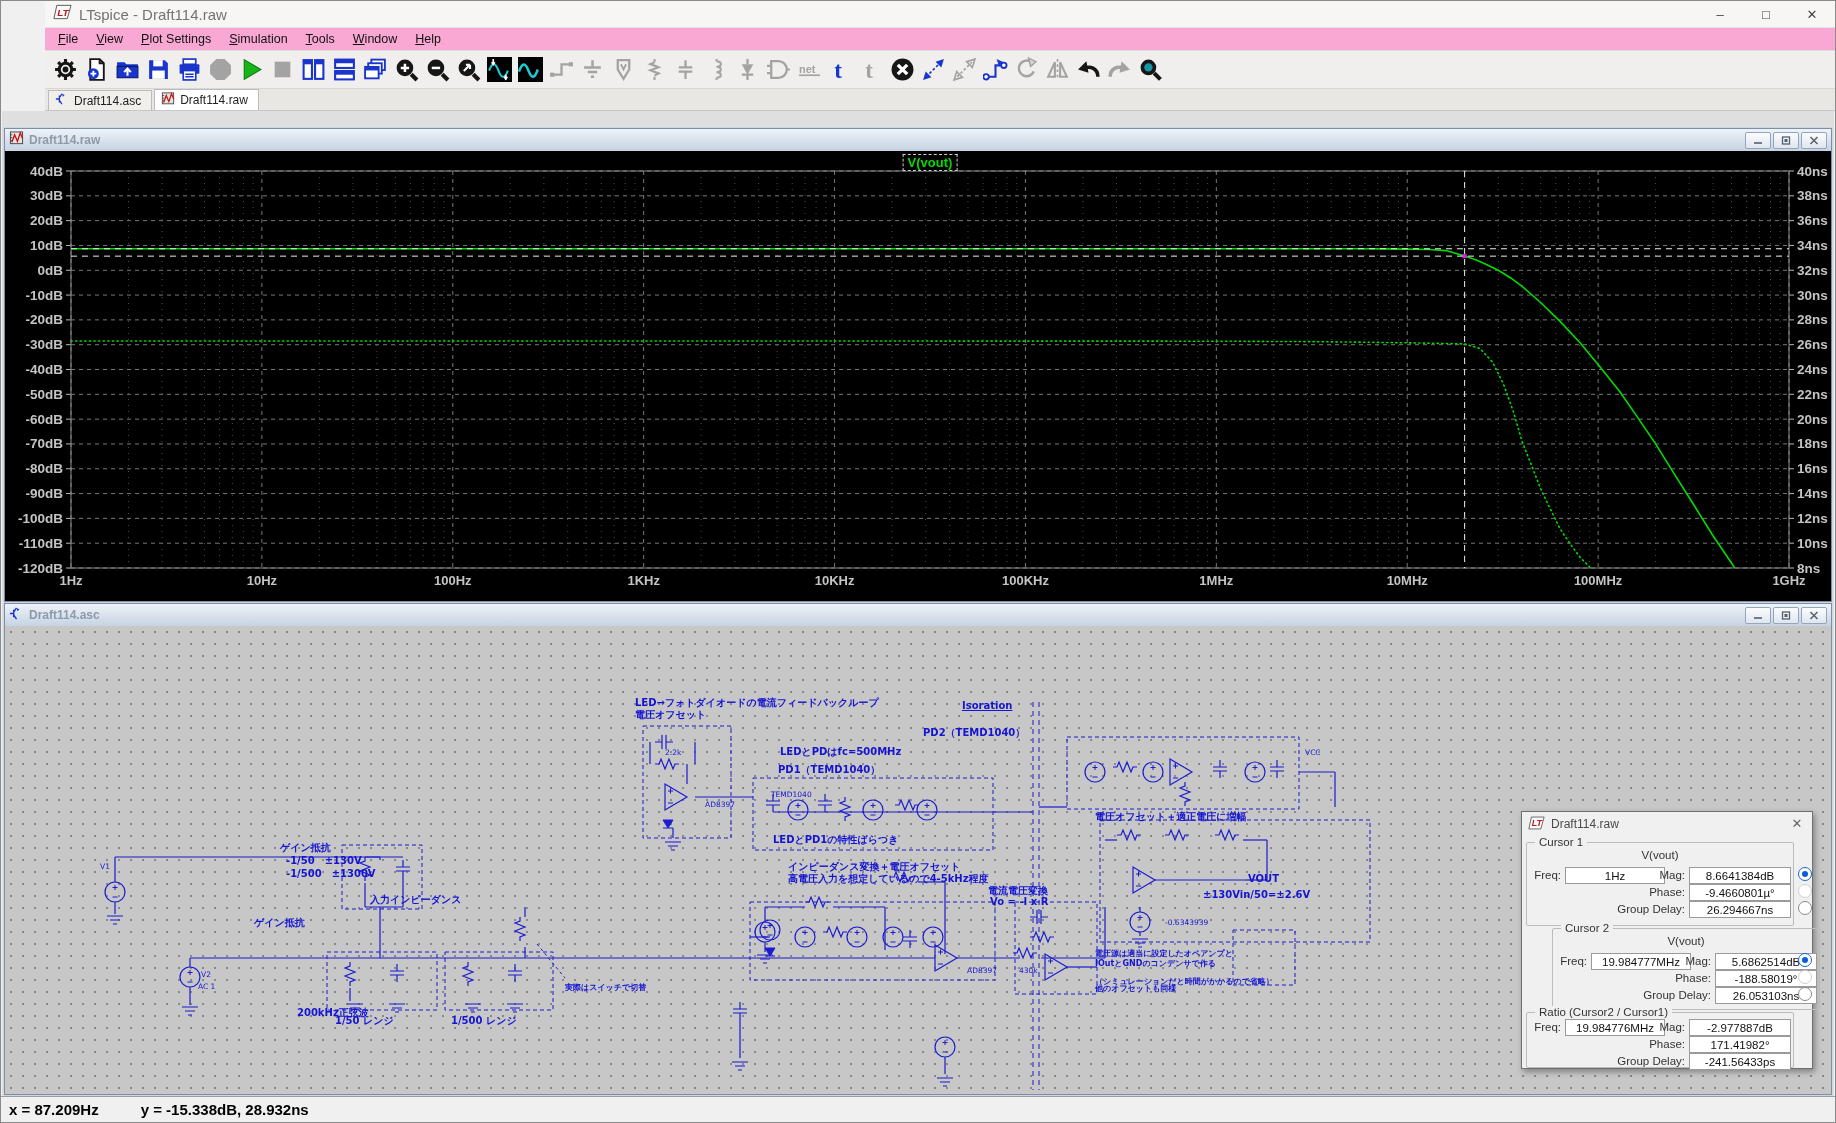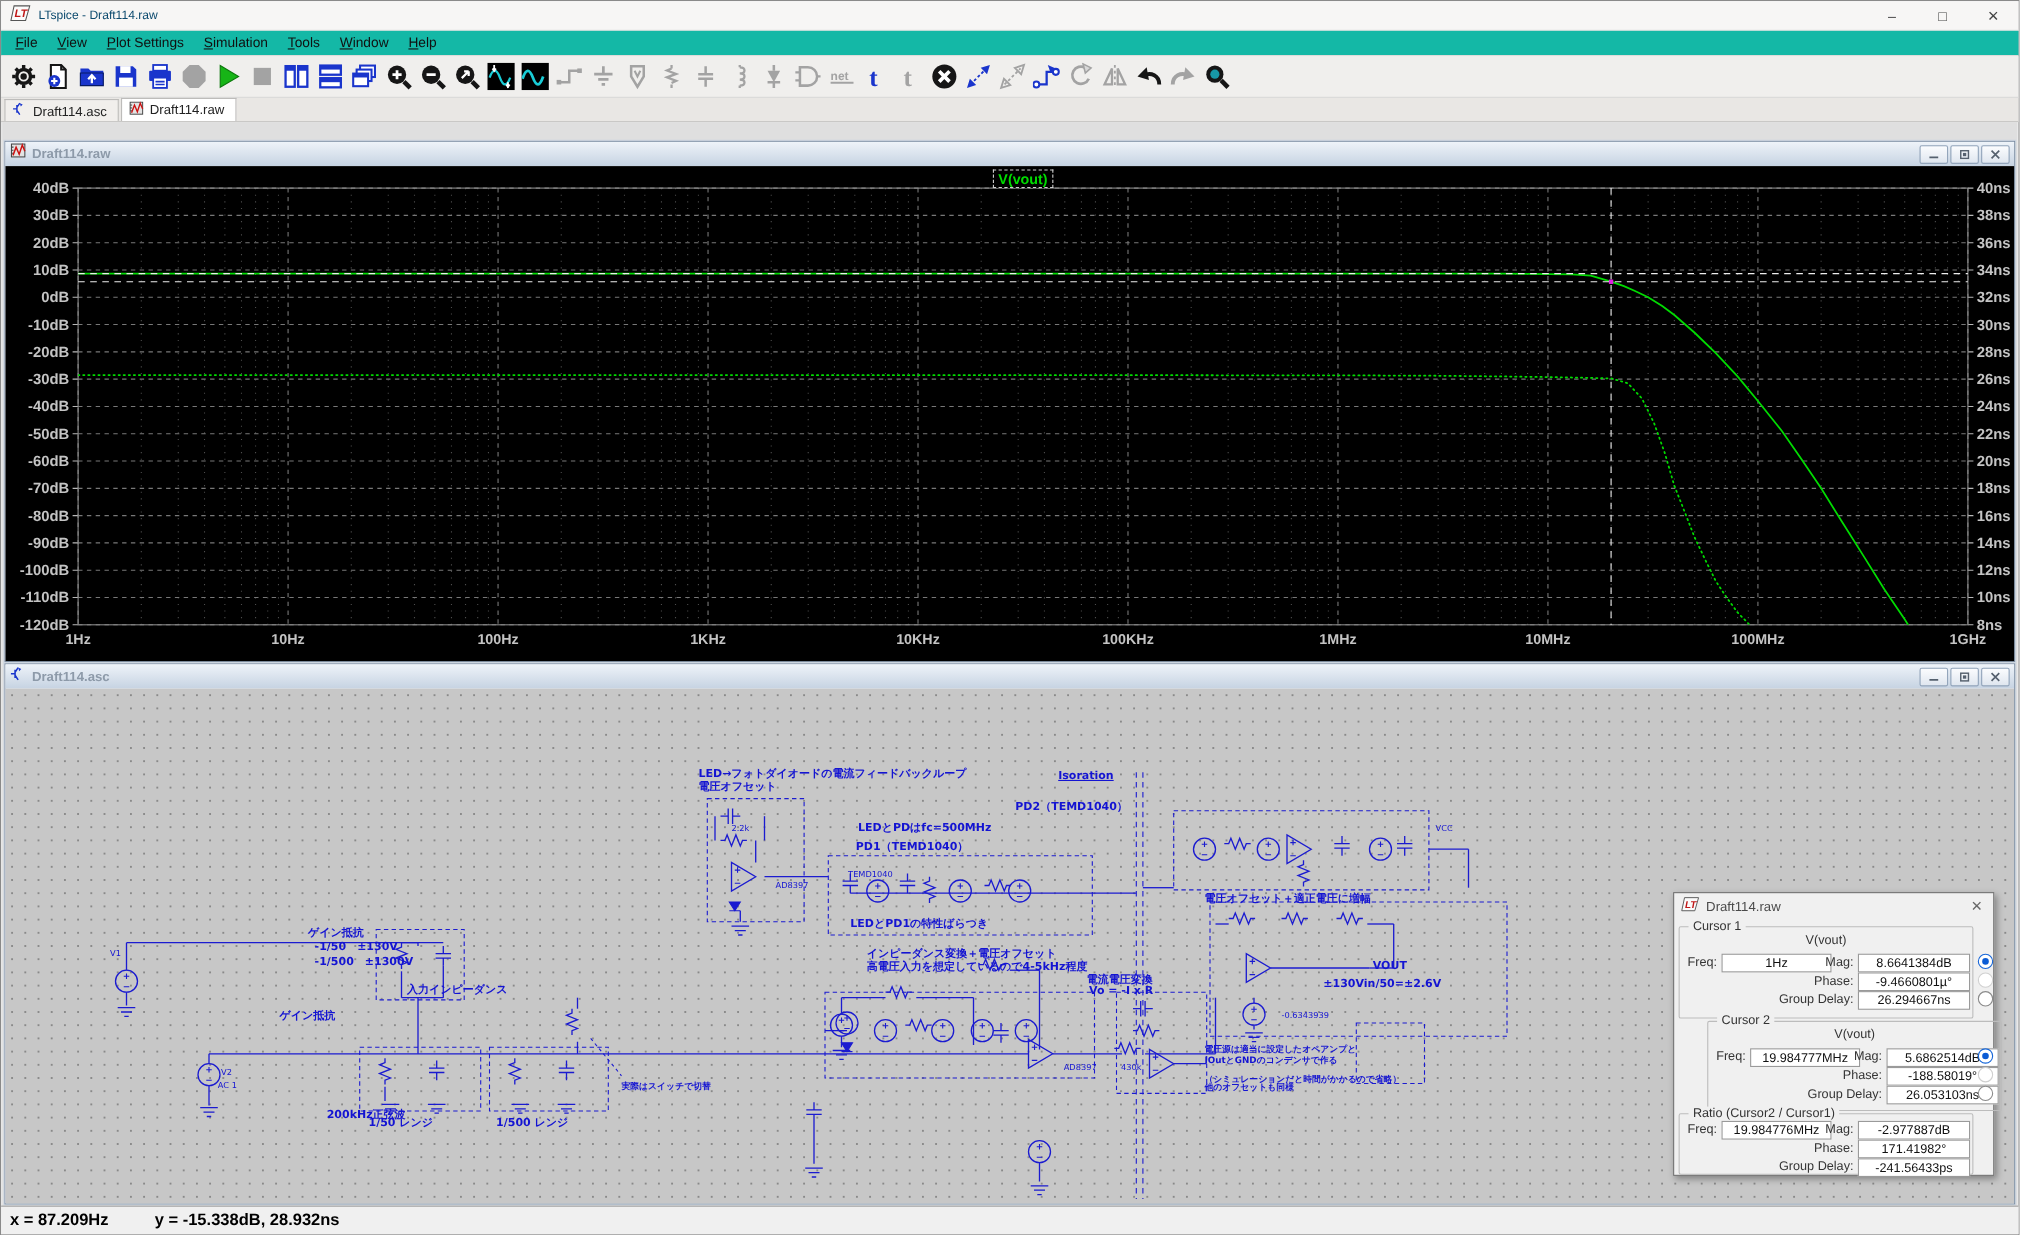--- a/index.html
+++ b/index.html
@@ -1,25 +1,25 @@
 <!DOCTYPE html>
 <html><head>
 <meta charset="utf-8">
 <style>
   * { margin:0; padding:0; box-sizing:border-box; }
   html,body { width:1836px; height:1123px; overflow:hidden; }
   body { font-family:"Liberation Sans", sans-serif; background:#d8d8d8; }
-  .app { width:1836px; height:1123px; border:1px solid #8a8a8a; background:#f0f0f0; position:relative; }
+  .app { width:1836px; height:1123px; border:1px solid #8a8a8a; background:#f0f0f0; position:relative;padding-left:44px; }
 
   
   .titlebar { height:27px; background:#f7f6f5; display:flex; align-items:center; padding-left:8px; border-bottom:1px solid #e3e2e0;}
-  .titlebar .tb-title { font-size:11px; color:#0c4a6e; margin-left:7px; }
+  .titlebar .tb-title { font-size:15px; color:#737373; margin-left:7px; }
   .win-controls { margin-left:auto; display:flex; height:100%; }
   .win-btn { width:46px; display:flex; align-items:center; justify-content:center; color:#444; font-size:13px; }
-  .menubar { height:23px; background:#14b8a6; display:flex; align-items:center; padding-left:4px; border-bottom:1px solid #dddcda; }
+  .menubar { height:23px; background:#f9a8d4; display:flex; align-items:center; padding-left:4px; border-bottom:1px solid #dddcda; }
   .menu-item { font-size:12.5px; color:#111; padding:2px 9px; }
   .menu-item u { text-decoration:underline; }
   .toolbar { height:38px; background:#f0efed; display:flex; align-items:center; padding-left:5px; gap:1px; border-bottom:1px solid #d8d7d5; }
   .tool-btn { width:30px; height:30px; display:flex; align-items:center; justify-content:center; border-radius:3px; }
   .tool-btn svg { width:25px; height:25px; }
   .tabbar { height:22px; background:#e9e7e4; display:flex; align-items:flex-end; padding-left:3px; border-bottom:1px solid #c9c8c6;}
   .tab { height:20px; display:flex; align-items:center; gap:5px; padding:0 10px 0 6px; font-size:12px; color:#222;
          background:#f1efec; border:1px solid #bdbcba; border-bottom:none; margin-right:2px; }
   .tab.active { background:#ffffff; height:21px; }
 

